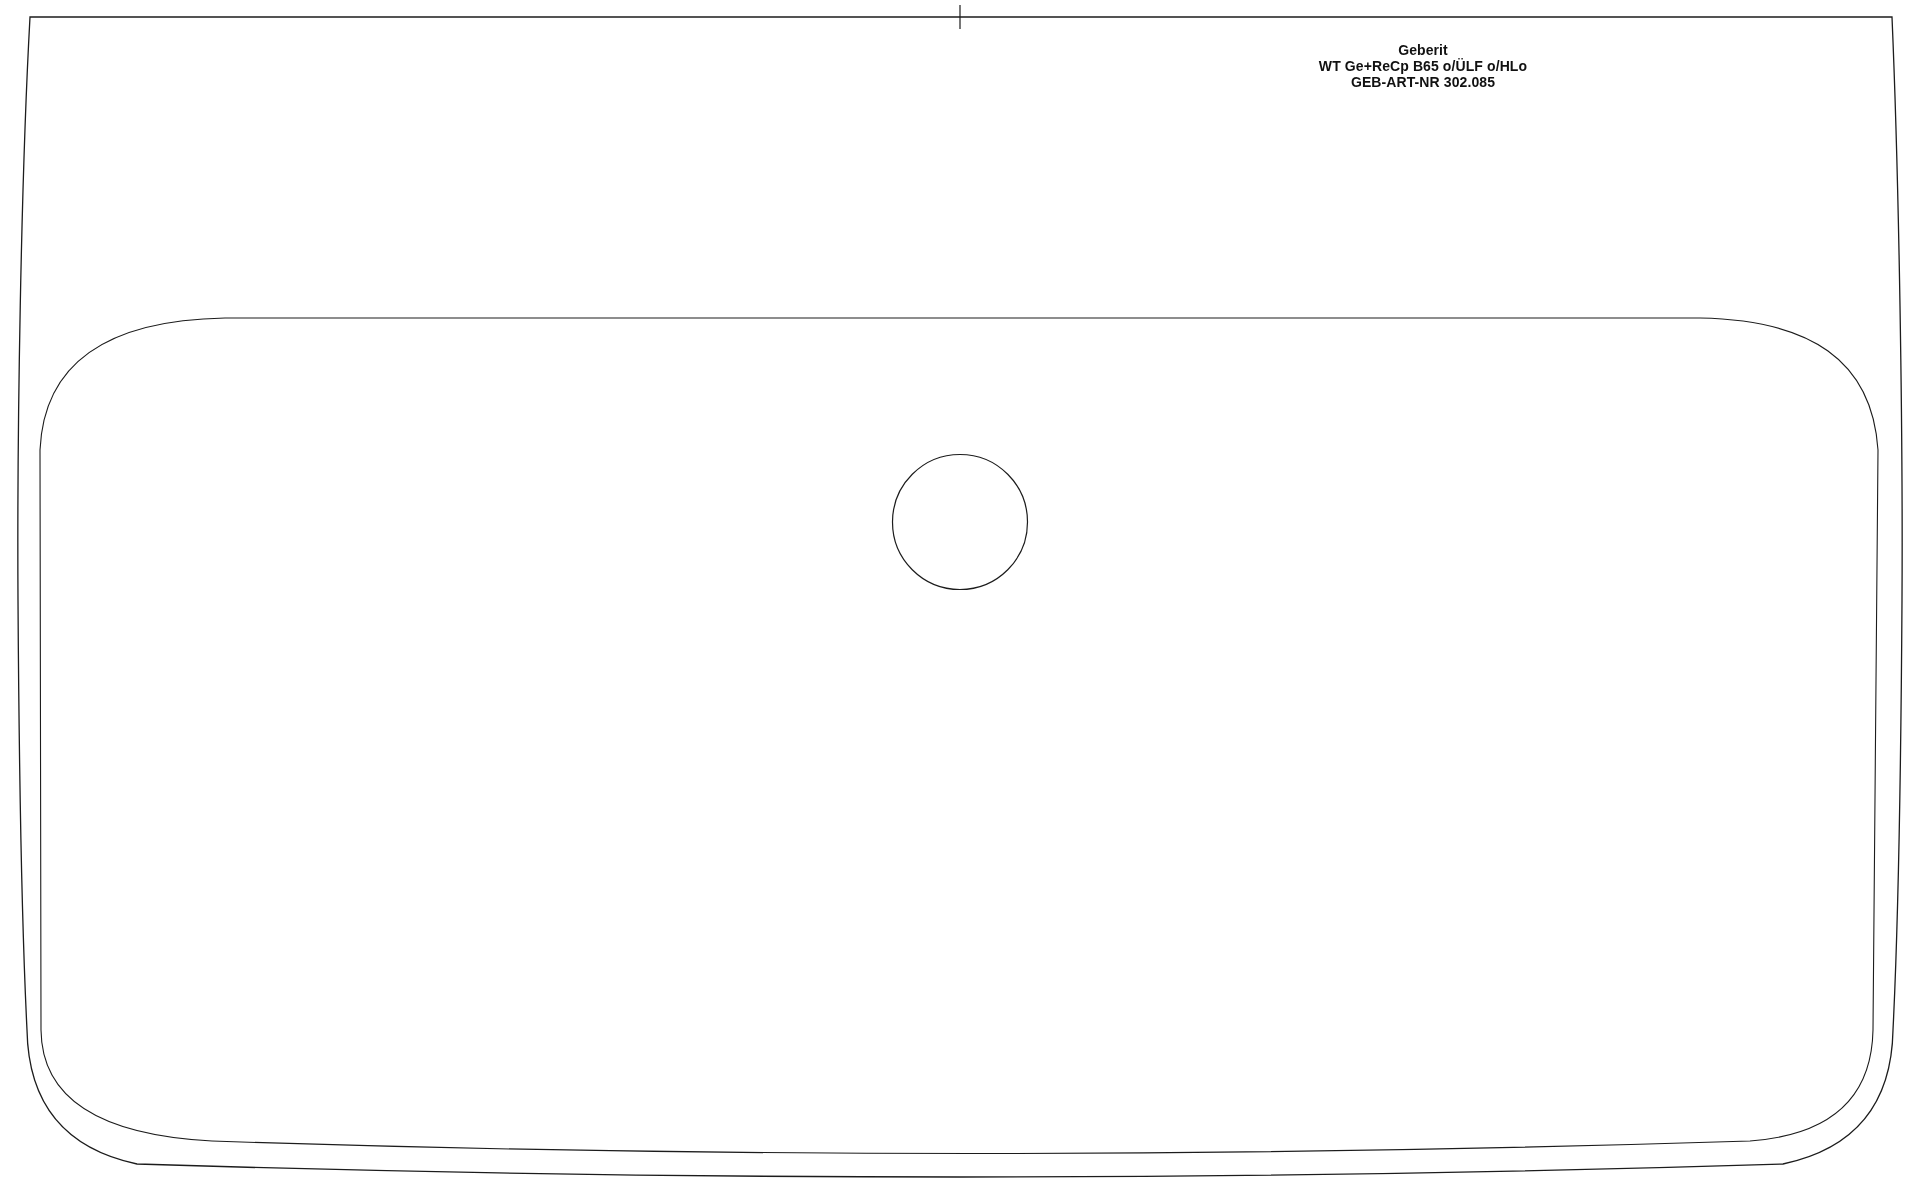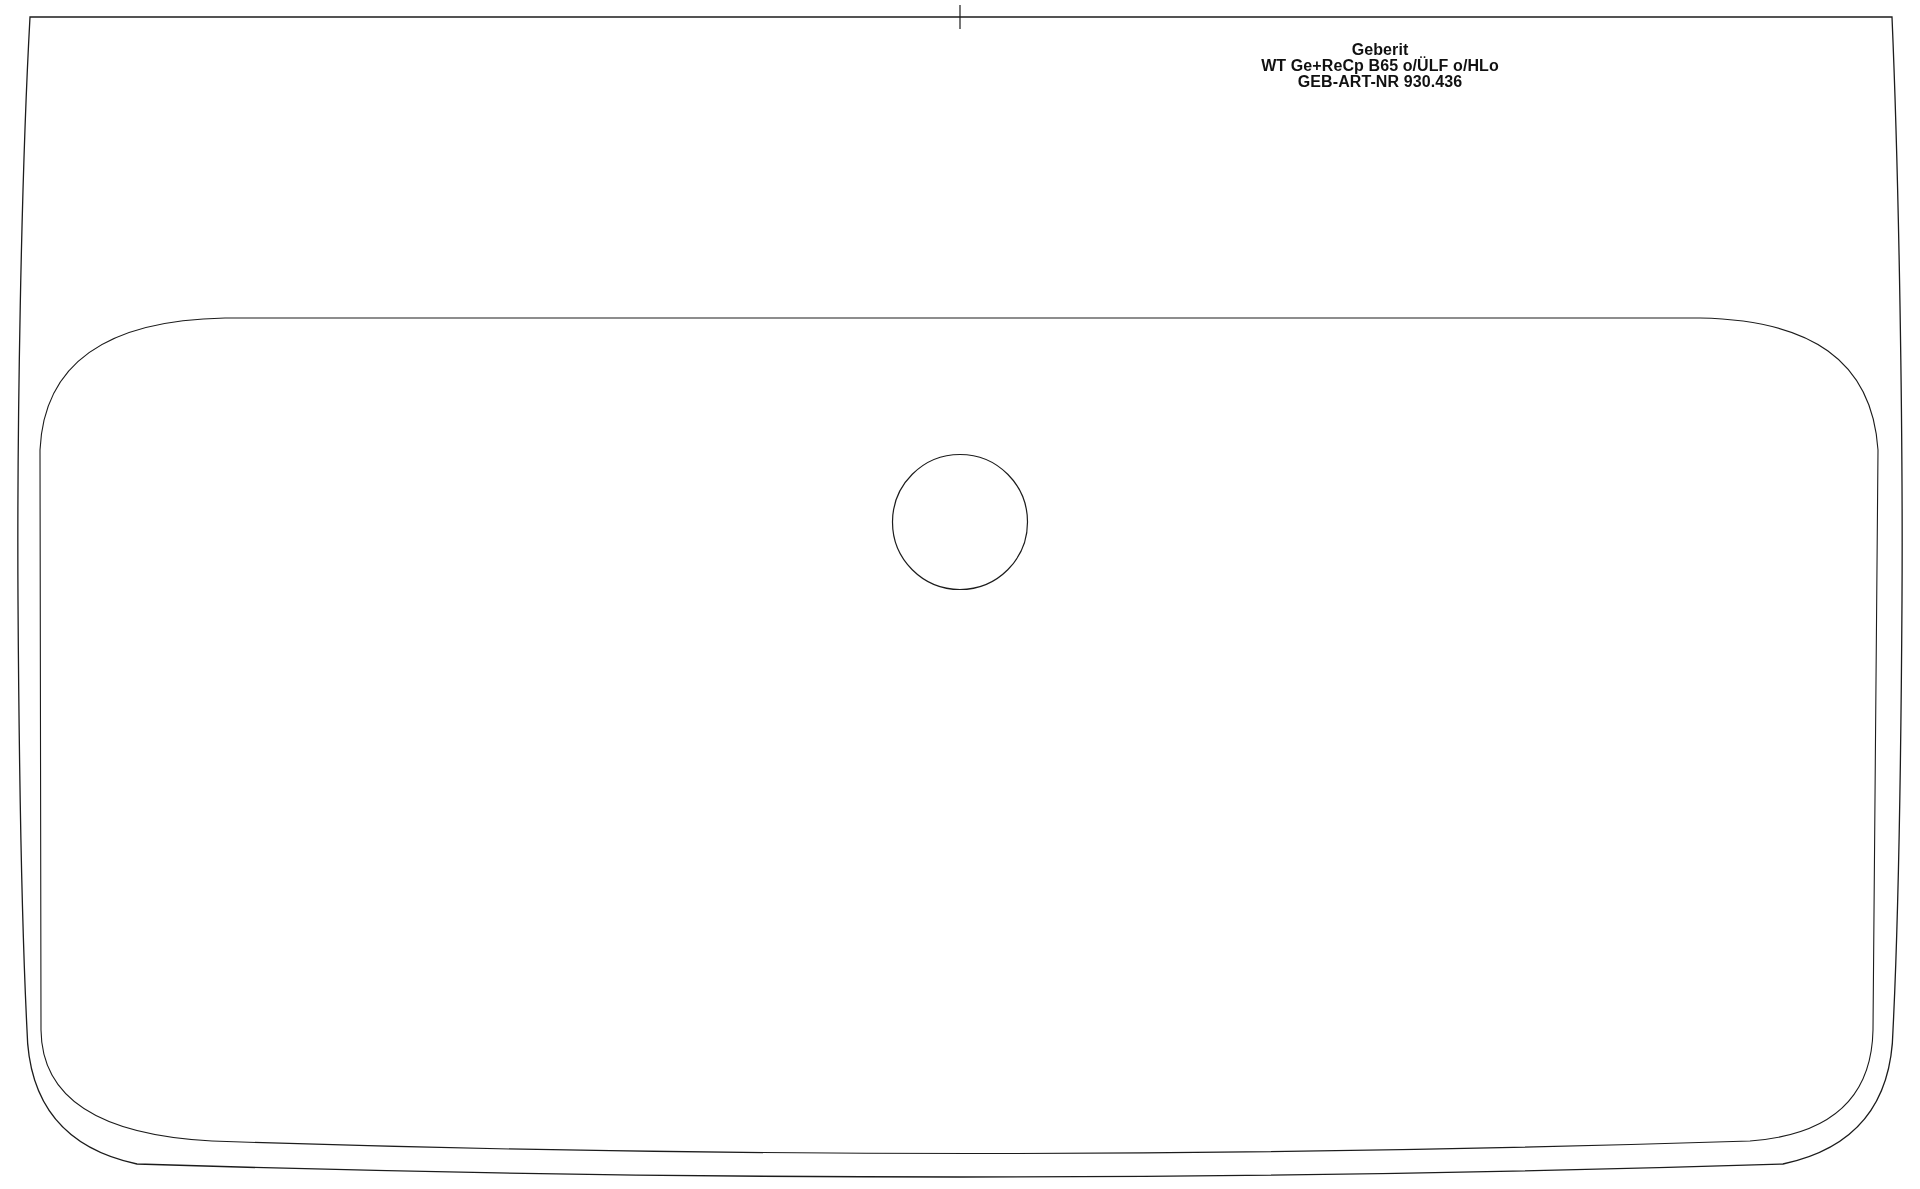--- a/index.html
+++ b/index.html
@@ -18,25 +18,25 @@
   .drawing-svg{
     position:absolute;left:0;top:0;width:1920px;height:1189px;display:block;
   }
   .drawing-svg path,.drawing-svg circle,.drawing-svg line{
     fill:none;
     stroke:var(--line);
     vector-effect:non-scaling-stroke;
   }
   .title-block{
     position:absolute;
-    left:1229px;top:42px;width:302px;
+    left:1272px;top:42px;width:302px;
     text-align:center;
     color:var(--text);
     font-weight:bold;
-    font-size:16px;
+    font-size:14px;
     line-height:16px;
     letter-spacing:0.1px;
     white-space:nowrap;
   }
   .title-block div{white-space:nowrap;}
 </style>
 </head>
 <body>
 
 <div class="stage">
@@ -66,16 +66,16 @@
          Z"></path>
 
     <circle stroke-width="1.2" cx="960" cy="522" r="67.5"></circle>
 
     <line stroke-width="1.2" x1="960" y1="5" x2="960" y2="29"></line>
   </svg>
 
   <div class="title-block">
     <div>Geberit</div>
     <div>WT Ge+ReCp B65 o/ÜLF o/HLo</div>
-    <div>GEB-ART-NR 930.436</div>
+    <div>GEB-ART-NR 302.085</div>
   </div>
 
 </div>
 
 </body></html>

